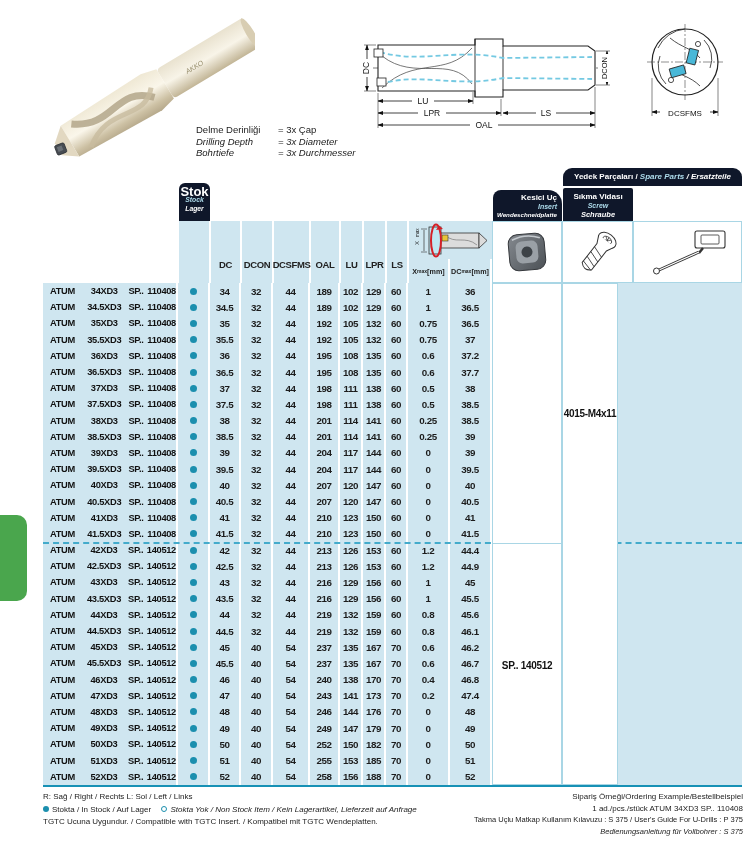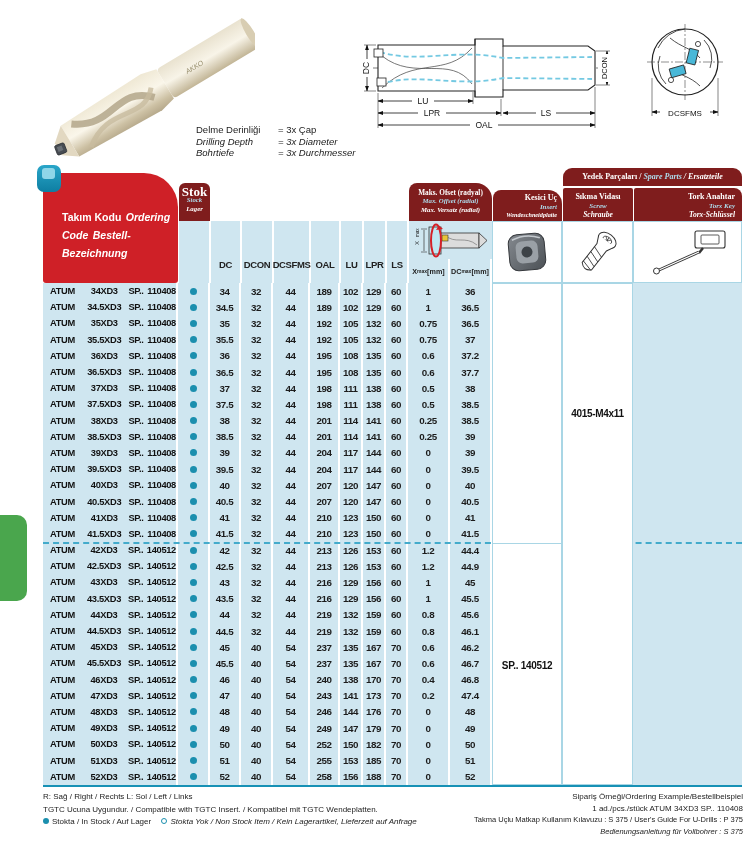--- a/index.html
+++ b/index.html
@@ -16,21 +16,21 @@
   
   .tbl{position:absolute;left:43px;top:168px;width:699px;height:620px;}
   .thead{position:absolute;left:0;top:0;width:699px;height:115px;}
   .h-code{position:absolute;left:0;top:5px;width:135px;height:110px;background:#cf2027;
           border-radius:10px 34px 3px 3px;padding:34px 0 0 19px;box-sizing:border-box;}
   .h-code .l1{font-size:10.5px;font-weight:700;color:#fff;line-height:13px;}
   .h-code .l2,.h-code .l3{font-size:10.5px;font-weight:700;font-style:italic;color:#fff;line-height:13px;}
   .badge{position:absolute;left:-6px;top:-8px;width:24px;height:27px;border-radius:7px;
          background:linear-gradient(#29a6c9,#0e7ea2);z-index:3;}
   .badge .inner{position:absolute;left:5px;top:3px;width:13px;height:11px;border-radius:3px;background:#8fd6e8;}
-  .hband{position:absolute;background:#7f1d1d;color:#fff;text-align:center;box-sizing:border-box;font-family:Liberation Serif, serif;}
+  .hband{position:absolute;background:#0f172a;color:#fff;text-align:center;box-sizing:border-box;}
   .t1{display:block;font-weight:700;color:#fff;}
   .t2{display:block;font-weight:600;font-style:italic;color:#aedcec;}
   .t3{display:block;font-weight:700;font-style:italic;color:#fff;}
   .h-stock{left:136px;top:15px;width:31px;height:38px;border-radius:6px 6px 0 0;padding-top:4px;}
   .h-stock .t1{font-size:13px;line-height:9px;}
   .h-stock .t2,.h-stock .t3{font-size:6.8px;line-height:8.5px;}
   .h-dims{left:168px;top:15px;width:197px;height:38px;border-radius:8px 16px 0 0;padding-top:4px;}
   .h-dims .t1{font-size:9px;line-height:11px;}
   .h-dims .t2,.h-dims .t3{font-size:8px;line-height:10px;}
   .h-off{left:366px;top:15px;width:83px;height:38px;border-radius:8px 16px 0 0;padding-top:5px;}
@@ -75,21 +75,21 @@
   .cp{font-size:9.3px;font-weight:700;letter-spacing:-0.3px;color:#111;}
   .cp0{width:36px;padding-left:7px;}
   .cp1{width:44px;text-align:center;}
   .cp2{width:24px;text-align:center;}
   .cp3{flex:1;text-align:left;}
   .dot{width:7px;height:7px;border-radius:50%;background:#1b8fae;}
   .gsep{position:absolute;left:0;top:259px;width:699px;border-top:2px dashed #44abcb;}
   .sparecol{position:absolute;top:0;height:502px;background:#fff;box-sizing:border-box;
             border:1px solid #a9d6e5;}
   .sp-ins{left:449px;width:70px;}
-  .sp-scr{left:519px;width:71px;}
+  .sp-scr{left:519px;width:56px;}
   .sp-trx{left:590px;width:109px;}
   .spcell{position:absolute;left:0;width:100%;display:flex;align-items:center;justify-content:center;
           font-size:10px;font-weight:700;letter-spacing:-0.3px;color:#111;box-sizing:border-box;}
   .spg1{top:0;height:259px;}
   .spg2{top:259px;height:243px;border-top:1px solid #a9d6e5;}
   .bline{position:absolute;left:0;top:502px;width:699px;height:2px;background:#1791b5;}
   
   .foot-l{position:absolute;left:43px;top:791px;font-size:8px;line-height:12.5px;color:#222;}
   .foot-r{position:absolute;right:4px;top:791px;text-align:right;font-size:8px;line-height:11.5px;color:#222;}
   .foot-r .it{font-style:italic;text-align:right;}
@@ -216,60 +216,42 @@
       <line x1="12" y1="60" x2="12" y2="98" stroke="#333" stroke-width="0.6"></line>
       <line x1="78" y1="60" x2="78" y2="98" stroke="#333" stroke-width="0.6"></line>
       <line x1="12" y1="94" x2="78" y2="94" stroke="#111" stroke-width="0.8" marker-start="url(#ar2)" marker-end="url(#ar2)"></line>
       <rect x="20" y="88" width="50" height="12" fill="#fff"></rect>
       <text x="45" y="98" font-size="8" fill="#111" text-anchor="middle">DCSFMS</text>
     </svg>
   </div>
 
   <div class="tbl">
     <div class="thead">
-      <div class="h-code">
-        <div class="badge">
-            <div class="inner"></div>
-          </div>
-        <span class="l1">Takım Kodu</span>
-        <span class="l2">Ordering Code</span>
-        <span class="l3">Bestell-Bezeichnung</span>
-      </div>
 
       <div class="hband h-stock">
         <span class="t1">Stok</span>
         <span class="t2">Stock</span>
         <span class="t3">Lager</span>
       </div>
 
 
-      <div class="hband h-off">
-        <span class="t1">Maks. Ofset (radyal)</span>
-        <span class="t2">Max. Offset (radial)</span>
-        <span class="t3">Max. Versatz (radial)</span>
-      </div>
 
       <div class="hband h-spare">
         <span class="sp1">Yedek Parçaları</span><span class="sp1"> / </span><span class="sp2">Spare Parts</span><span class="sp3"> / </span><span class="sp3">Ersatzteile</span>
       </div>
 
       <div class="hband h-ins">
         <span class="t1">Kesici Uç</span>
         <span class="t2">Insert</span>
         <span class="t3">Wendeschneidplatte</span>
       </div>
       <div class="hband h-scr">
         <span class="t1">Sıkma Vidası</span>
         <span class="t2">Screw</span>
         <span class="t3">Schraube</span>
-      </div>
-      <div class="hband h-trx">
-        <span class="t1">Tork Anahtar</span>
-        <span class="t2">Torx Key</span>
-        <span class="t3">Torx-Schlüssel</span>
       </div>
 
       <div class="hsub" style="left:136px;width:32px;"></div>
       <div class="hsub" style="left:168px;width:31px;">
           <span class="dlab">DC</span>
         </div>
       <div class="hsub" style="left:199px;width:32px;">
           <span class="dlab">DCON</span>
         </div>
       <div class="hsub" style="left:231px;width:37px;">
@@ -983,25 +965,25 @@
           <div class="cell num" style="width: 42px;">0</div>
           <div class="cell num" style="width: 42px;">52</div>
         </div>
       </div>
   </div>
 
   <div class="greentab"></div>
 
   <div class="foot-l">
     <div>R: Sağ / Right / Rechts   L: Sol / Left / Links</div>
-    <div>TGTC Ucuna Uygundur. / Compatible with TGTC Insert. / Kompatibel mit TGTC Wendeplatten.</div>
     <div>
       <span class="fl-dot"></span><span>Stokta / In Stock / Auf Lager</span>
       <span class="fl-dot hollow"></span><span style="font-style:italic">Stokta Yok / Non Stock Item / Kein Lagerartikel, Lieferzeit auf Anfrage</span>
     </div>
+    <div>TGTC Ucuna Uygundur. / Compatible with TGTC Insert. / Kompatibel mit TGTC Wendeplatten.</div>
   </div>
   <div class="foot-r">
     <div>Sipariş Örneği/Ordering Example/Bestellbeispiel</div>
     <div>1 ad./pcs./stück  ATUM 34XD3 SP.. 110408</div>
     <div style="font-size:7.5px">Takma Uçlu Matkap Kullanım Kılavuzu : S 375 / User's Guide For U-Drills : P 375</div>
     <div class="it" style="font-size:7.5px">Bedienungsanleitung für Vollbohrer : S 375</div>
   </div>
 </div>
 
 </body></html>

